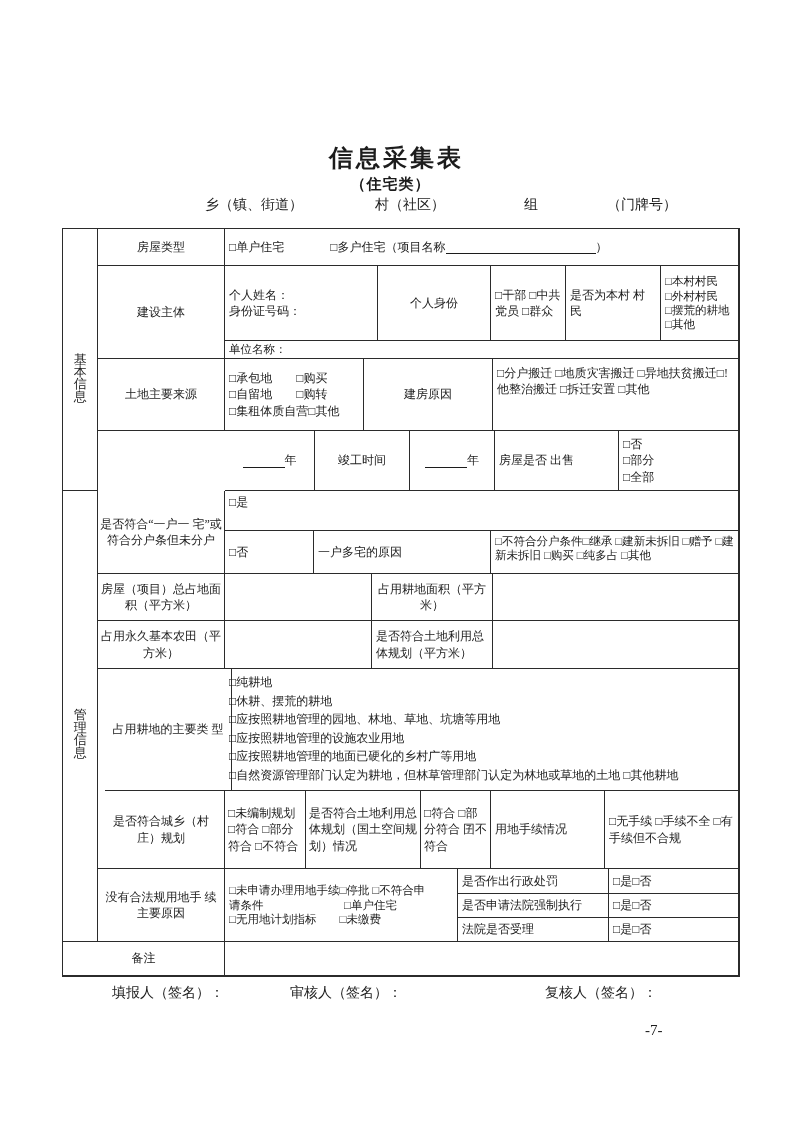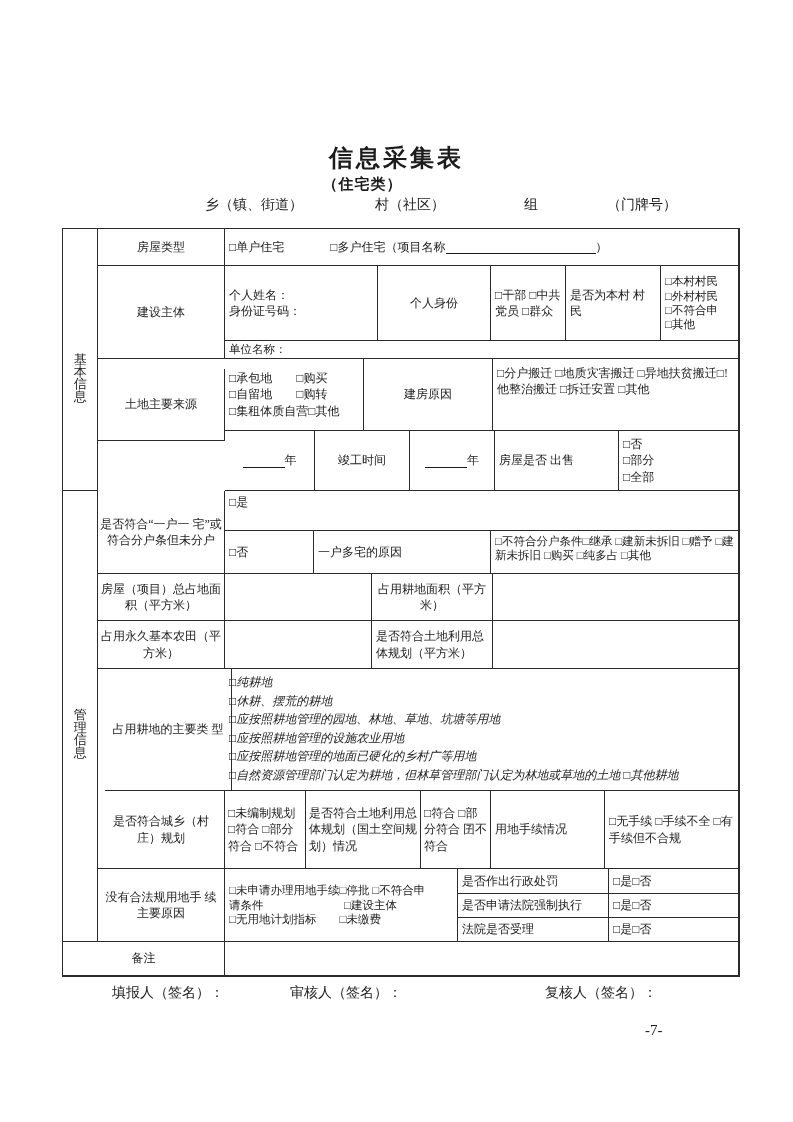--- a/index.html
+++ b/index.html
@@ -8,21 +8,21 @@
     font-family:"Liberation Serif","DejavU Serif",serif;
     color:#1c1c1c;
   }
   .abs{position:absolute;}
   .title{
     left:0;top:142px;width:793px;text-align:center;
     font-size:24px;font-weight:bold;letter-spacing:3px;
   }
   .subtitle{
     left:0;top:175px;width:725px;text-align:center;
-    font-size:15px;font-weight:bold;letter-spacing:1px;
+    font-size:15px;font-weight:bold;letter-spacing:1px;padding-left:28px;
   }
   .hdr{font-size:14px;top:196px;}
   
   .form-table{
     left:62px;top:228px;width:678px;height:749px;
     border:1px solid #2b2b2b;box-sizing:border-box;position:absolute;
   }
   .cell{
     position:absolute;box-sizing:border-box;
     border-right:1px solid #2b2b2b;border-bottom:1px solid #2b2b2b;
@@ -34,21 +34,21 @@
   .col{flex-direction:column;justify-content:center;align-items:flex-start;}
   .coltop{flex-direction:column;justify-content:flex-start;align-items:flex-start;}
   .v{
     align-items:center;justify-content:center;
     writing-mode:vertical-rl;text-orientation:upright;
     letter-spacing:0.95em;font-size:13px;padding-top:14px;
   }
   .s{font-size:11.5px;line-height:1.25;}
   .blank{display:inline-block;border-bottom:1px solid #1c1c1c;height:13px;vertical-align:bottom;}
   .gap40{margin-right:46px;}
-  .lh16{line-height:1.55;font-style:italic;}
+  .lh16{line-height:1.55;}
   .footer-line{top:984px;font-size:14px;}
   .pageno{left:645px;top:1022px;font-size:15px;}
 </style>
 </head>
 <body>
 
 <div class="abs title">信息采集表</div>
 <div class="abs subtitle">（住宅类）</div>
 <div class="abs hdr" style="left:205px;">乡（镇、街道）</div>
 <div class="abs hdr" style="left:363px;margin-left:12px;">村（社区）</div>
@@ -72,26 +72,26 @@
   <div class="cell col" style="left:162px;top:37px;width:153px;height:75px;padding-left:4px">
     <div>个人姓名：</div>
     <div>身份证号码：</div>
   </div>
   <div class="cell c" style="left:315px;top:37px;width:113px;height:75px">个人身份</div>
   <div class="cell l" style="left:428px;top:37px;width:75px;height:75px">□干部 □中共党员 □群众</div>
   <div class="cell l" style="left:503px;top:37px;width:95px;height:75px">是否为本村 村民</div>
   <div class="cell col s" style="left:598px;top:37px;width:78px;height:75px;padding-left:4px">
     <div>□本村村民</div>
     <div>□外村村民</div>
-    <div>□不符合申</div>
+    <div>□摆荒的耕地</div>
     <div>□其他</div>
   </div>
   <div class="cell l s" style="left:162px;top:112px;width:514px;height:18px">单位名称：</div>
 
-  <div class="cell c" style="left:35px;top:140px;width:127px;height:72px">土地主要来源</div>
+  <div class="cell c" style="left:35px;top:130px;width:127px;height:72px">土地主要来源</div>
   <div class="cell col" style="left:162px;top:130px;width:139px;height:72px;padding-left:4px">
     <div>□承包地　　□购买</div>
     <div>□自留地　　□购转</div>
     <div>□集租体质自营□其他</div>
   </div>
   <div class="cell c" style="left:301px;top:130px;width:129px;height:72px">建房原因</div>
   <div class="cell tl" style="left:430px;top:130px;width:246px;height:72px;padding-top:6px">□分户搬迁 □地质灾害搬迁 □异地扶贫搬迁□!他整治搬迁 □拆迁安置 □其他</div>
 
   <div class="cell c" style="left:162px;top:202px;width:90px;height:60px">
     <span class="blank" style="width:42px"></span>
@@ -138,21 +138,21 @@
   <div class="cell c" style="left:35px;top:562px;width:127px;height:78px">是否符合城乡（村 庄）规划</div>
   <div class="cell l" style="left:162px;top:562px;width:81px;height:78px;padding:2px 3px">□未编制规划 □符合 □部分符合 □不符合</div>
   <div class="cell l" style="left:243px;top:562px;width:115px;height:78px;padding:2px 3px">是否符合土地利用总体规划（国土空间规划）情况</div>
   <div class="cell l" style="left:358px;top:562px;width:70px;height:78px;padding:2px 3px">□符合 □部分符合 囝不符合</div>
   <div class="cell l" style="left:428px;top:562px;width:114px;height:78px">用地手续情况</div>
   <div class="cell l" style="left:542px;top:562px;width:134px;height:78px;padding:2px 4px">□无手续 □手续不全 □有手续但不合规</div>
 
   <div class="cell c" style="left:35px;top:640px;width:127px;height:73px">没有合法规用地手 续主要原因</div>
   <div class="cell col s" style="left:162px;top:640px;width:233px;height:73px;padding-left:4px">
     <div>□未申请办理用地手续□停批 □不符合申</div>
-    <div>请条件　　　　　　　□建设主体</div>
+    <div>请条件　　　　　　　□单户住宅</div>
     <div>□无用地计划指标　　□未缴费</div>
   </div>
   <div class="cell l" style="left:395px;top:640px;width:151px;height:25px">是否作出行政处罚</div>
   <div class="cell l" style="left:546px;top:640px;width:130px;height:25px">□是□否</div>
   <div class="cell l" style="left:395px;top:665px;width:151px;height:24px">是否申请法院强制执行</div>
   <div class="cell l" style="left:546px;top:665px;width:130px;height:24px">□是□否</div>
   <div class="cell l" style="left:395px;top:689px;width:151px;height:24px">法院是否受理</div>
   <div class="cell l" style="left:546px;top:689px;width:130px;height:24px">□是□否</div>
 
   <div class="cell c" style="left:0;top:713px;width:162px;height:34px">备注</div>

